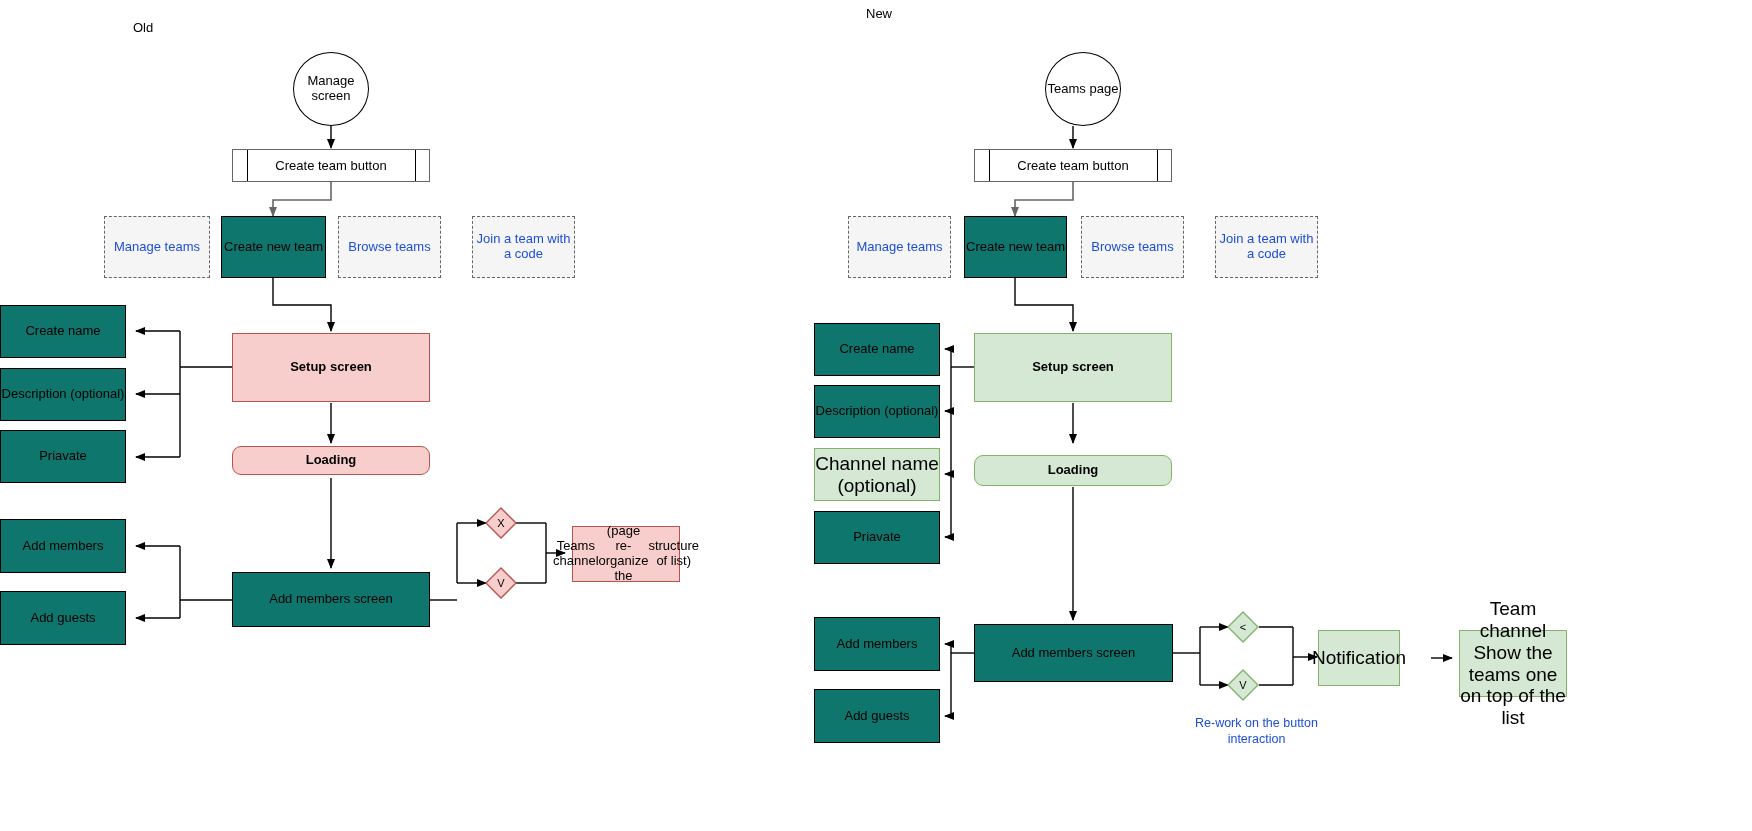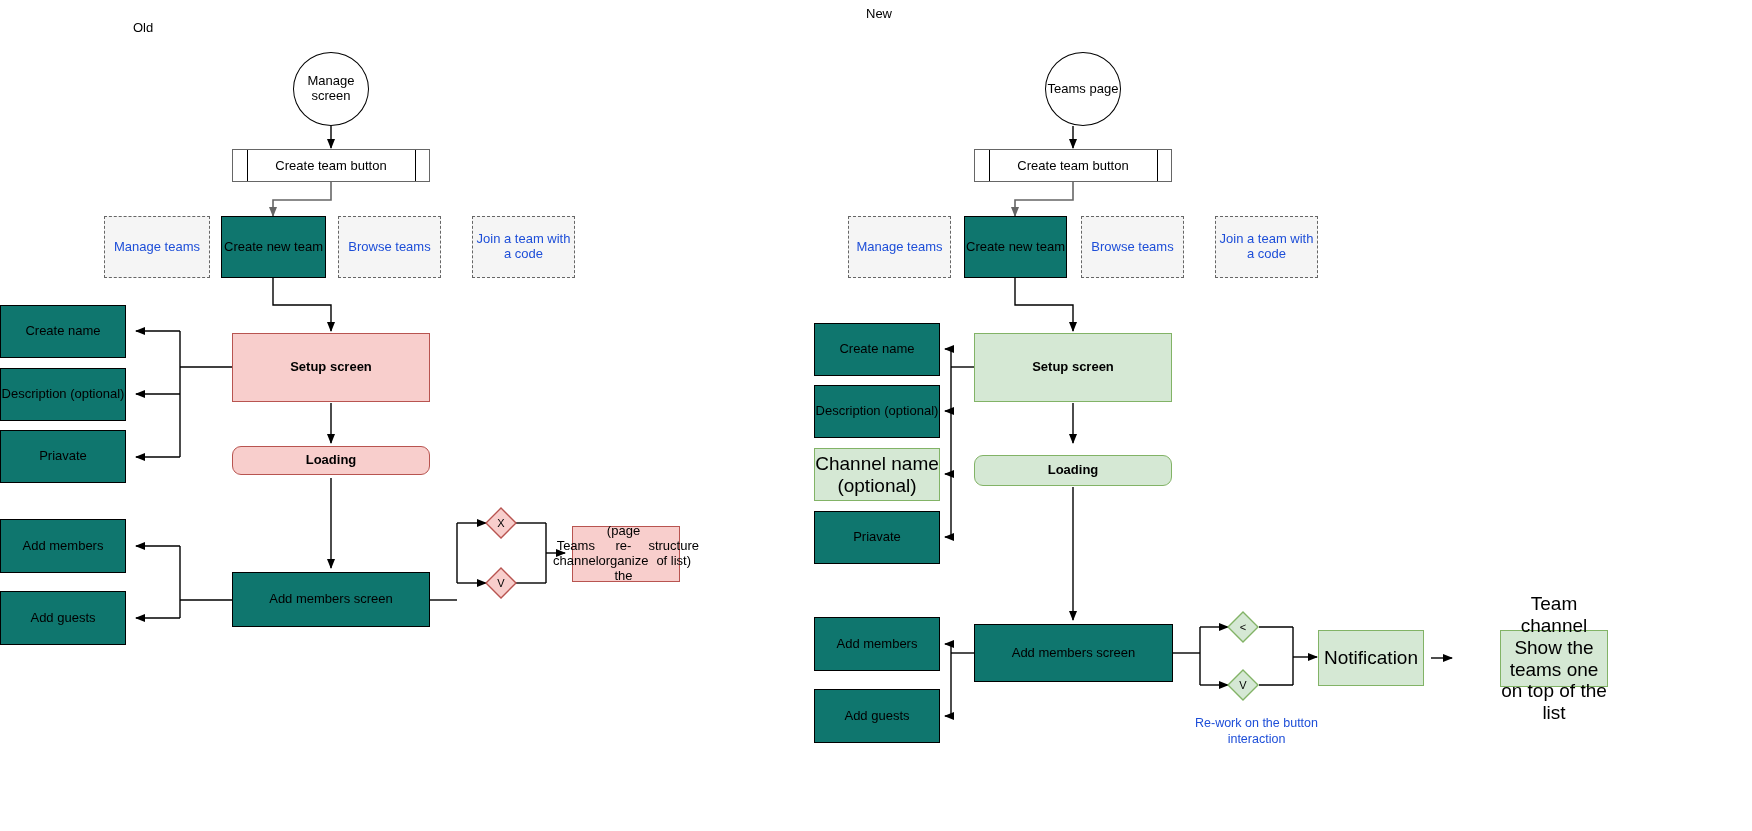--- a/index.html
+++ b/index.html
@@ -244,25 +244,25 @@
       <text x="16" y="20" font-size="11" font-family="Liberation Sans, sans-serif" text-anchor="middle" fill="#000">&lt;</text>
     </svg>
   </div>
   <div class="diamond" style="left:1227px;top:669px;width:32px;height:32px;">
     <svg width="32" height="32" viewBox="0 0 32 32">
       <polygon points="16,1 31,16 16,31 1,16" fill="#d5e8d4" stroke="#82b366" stroke-width="1.4"></polygon>
       <text x="16" y="20" font-size="11" font-family="Liberation Sans, sans-serif" text-anchor="middle" fill="#000">V</text>
     </svg>
   </div>
 
-  <div class="node rect-green" style="left:1318px;top:630px;width:106px;height:56px;">
+  <div class="node rect-green" style="left:1318px;top:630px;width:82px;height:56px;">
     <span>Notification</span>
   </div>
 
-  <div class="node rect-green" style="left:1459px;top:630px;width:108px;height:57px;flex-direction:column;margin-left:41px;">
+  <div class="node rect-green" style="left:1459px;top:630px;width:108px;height:67px;flex-direction:column;">
     <span>Team channel</span>
     <span>Show the teams one</span>
     <span>on top of the list</span>
   </div>
 
   <div class="caption" style="left:1180px;top:716px;width:153px;">
     <div>Re-work on the button</div>
     <div>interaction</div>
   </div>
 

